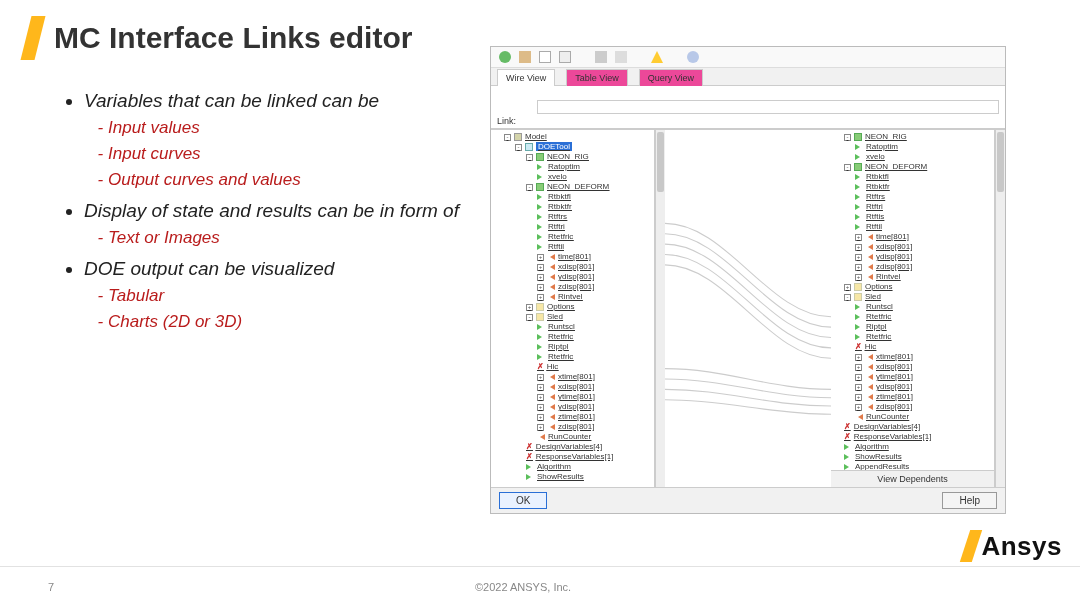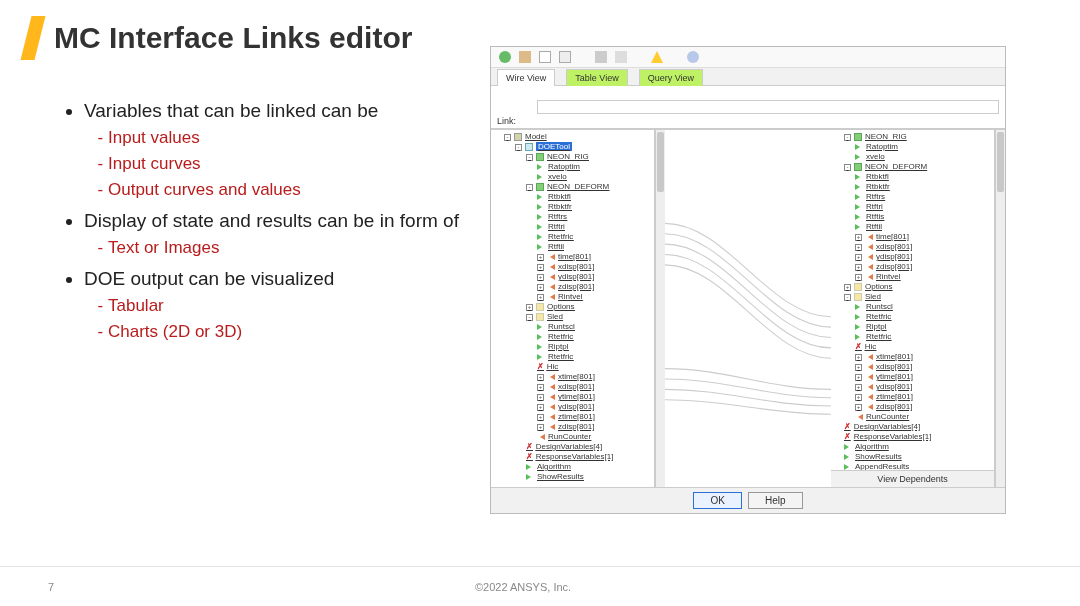--- a/index.html
+++ b/index.html
@@ -4,35 +4,35 @@
 <style>
   * { margin: 0; padding: 0; box-sizing: border-box; }
   body { width: 1080px; height: 606px; font-family: Arial, Helvetica, sans-serif; background: #fff; position: relative; overflow: hidden; }
 
   .slide { width: 100%; height: 100%; position: relative; }
 
   .title-bar { position: absolute; top: 16px; left: 26px; display: flex; align-items: center; gap: 14px; }
   .title-accent { width: 14px; height: 44px; background: #ffb71b; transform: skewX(-14deg); }
   .title-text { font-size: 30px; color: #333; font-weight: 700; }
 
-  .bullets { position: absolute; top: 100px; left: 66px; width: 400px; color: #222; }
+  .bullets { position: absolute; top: 90px; left: 66px; width: 400px; color: #222; font-style: italic; }
   .bullets > li { font-size: 19px; margin-bottom: 4px; list-style: disc; margin-left: 18px; }
   .bullets ul { margin: 6px 0 10px 24px; }
   .bullets ul li { font-size: 17px; list-style: '- '; margin-bottom: 6px; color: #b91c1c; }
 
   .win { position: absolute; top: 46px; left: 490px; width: 516px; height: 468px; border: 1px solid #bbb; background: #f6f6f6; font-size: 9px; color: #333; display: flex; flex-direction: column; }
   .win-title { display: flex; align-items: center; justify-content: space-between; padding: 2px 6px; background: #fff; border-bottom: 1px solid #ddd; }
   .win-title-left { display: flex; align-items: center; gap: 4px; }
   .win-ico { width: 10px; height: 10px; background: #ffb71b; border-radius: 2px; display: inline-block; }
   .win-ctrls { display: flex; gap: 14px; font-size: 10px; color: #666; }
   .toolbar { display: flex; gap: 8px; padding: 4px 8px; background: #f9f9f9; border-bottom: 1px solid #ddd; align-items: center; }
   .tb-ico { width: 12px; height: 12px; display: inline-block; }
   .tabs { display: flex; gap: 11px; padding: 0 6px; background: #f1f1f1; font-size: 9px; }
   .tab { padding: 3px 8px; background: #fff; border: 1px solid #ccc; border-bottom: none; position: relative; top: 1px; }
-  .tab.inactive { background: #bef264; }
+  .tab.inactive { background: #ec4899; }
   .link-row { display: flex; align-items: center; padding: 2px 6px; background: #fff; border-top: 1px solid #ccc; border-bottom: 1px solid #ccc; }
   .link-label { width: 40px; text-align: left; padding-right: 6px; margin-top: 28px; }
   .link-field { flex: 1; height: 14px; border: 1px solid #ccc; background: #fff; }
   .panes { flex: 1; display: flex; background: #fff; border-top: 1px solid #ccc; overflow: hidden; }
   .tree-pane { width: 170px; overflow: hidden; border-right: 1px solid #ccc; position: relative; display: flex; flex-direction: column; }
   .tree-scroll { width: 10px; background: #eee; border-left: 1px solid #ccc; position: relative; }
   .tree-scroll::after { content: ''; position: absolute; top: 2px; left: 1px; width: 7px; height: 60px; background: #c8c8c8; border-radius: 2px; }
   .mid-pane { flex: 1; background: #fff; position: relative; }
   .tree { flex: 1; padding: 2px 2px; line-height: 1.25; font-size: 8px; overflow: hidden; }
   .tree ul { list-style: none; padding-left: 11px; text-decoration: underline; }
@@ -41,21 +41,21 @@
   .ic-exp { width: 7px; height: 7px; border: 1px solid #888; font-size: 6px; line-height: 5px; text-align: center; color: #555; background: #fff; }
   .ic-model { background: #d4d4aa; border: 1px solid #999; }
   .ic-cube { background: #ccebf5; border: 1px solid #6aa; }
   .ic-nt { background: #88cc77; border: 1px solid #5a5; }
   .ic-out { border: 3px solid transparent; border-left: 5px solid #5bbf5b; width: 0; height: 0; }
   .ic-in { border: 3px solid transparent; border-right: 5px solid #e07a4a; width: 0; height: 0; }
   .ic-folder { background: #f7e7a6; border: 1px solid #cca; }
   .ic-x { color: #c33; font-weight: bold; font-size: 8px; }
   .hl { background: #2a6fd6; color: #fff; padding: 0 2px; }
   .pane-footer { padding: 3px; text-align: center; background: #f1f1f1; border-top: 1px solid #ccc; }
-  .win-footer { display: flex; justify-content: center; gap: 6px; padding: 4px 8px; background: #f1f1f1; border-top: 1px solid #ccc; }
+  .win-footer { display: flex; justify-content: space-between; gap: 6px; padding: 4px 8px; background: #f1f1f1; border-top: 1px solid #ccc; }
   .btn { padding: 2px 16px; border: 1px solid #999; background: #f4f4f4; font-size: 10px; }
   .btn.primary { border: 1px solid #2a6fd6; background: #eaf2ff; }
 
   .mid-curves { position: absolute; inset: 0; }
 
   .slide-footer { position: absolute; bottom: 0; left: 0; width: 100%; height: 40px; border-top: 1px solid #e2e2e2; display: flex; align-items: center; justify-content: space-between; padding: 0 28px 0 48px; font-size: 11px; color: #888; background: #fff; }
   .logo { position: absolute; right: 18px; bottom: 44px; display: flex; align-items: flex-end; }
   .logo-slash { width: 12px; height: 32px; background: #ffb71b; transform: skewX(-18deg); margin-right: 4px; }
   .logo-text { font-size: 26px; font-weight: 700; color: #111; letter-spacing: 0.5px; }
 </style>
@@ -614,20 +614,24 @@
       </div>
       <div class="tree-scroll"></div>
     </div>
 
     <div class="win-footer">
       <div class="btn primary">OK</div>
       <div class="btn">Help</div>
     </div>
   </div>
 
+  <div class="logo">
+    <div class="logo-slash"></div>
+    <div class="logo-text"><span>Ansys</span></div>
+  </div>
 
   <div class="slide-footer">
     <span>7</span>
     <span>©2022 ANSYS, Inc.</span>
     <span style="width:60px"></span>
   </div>
 
 </div>
 
 </body></html>

